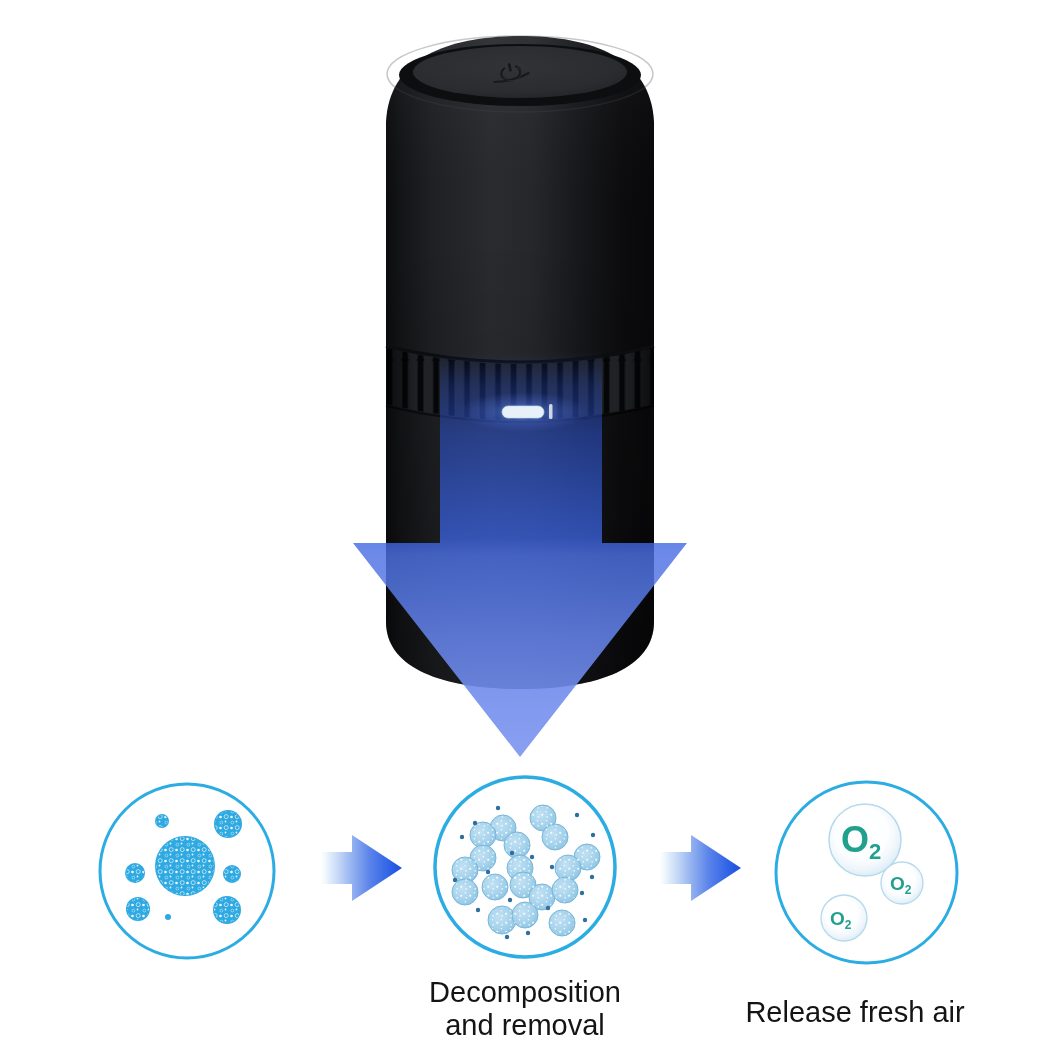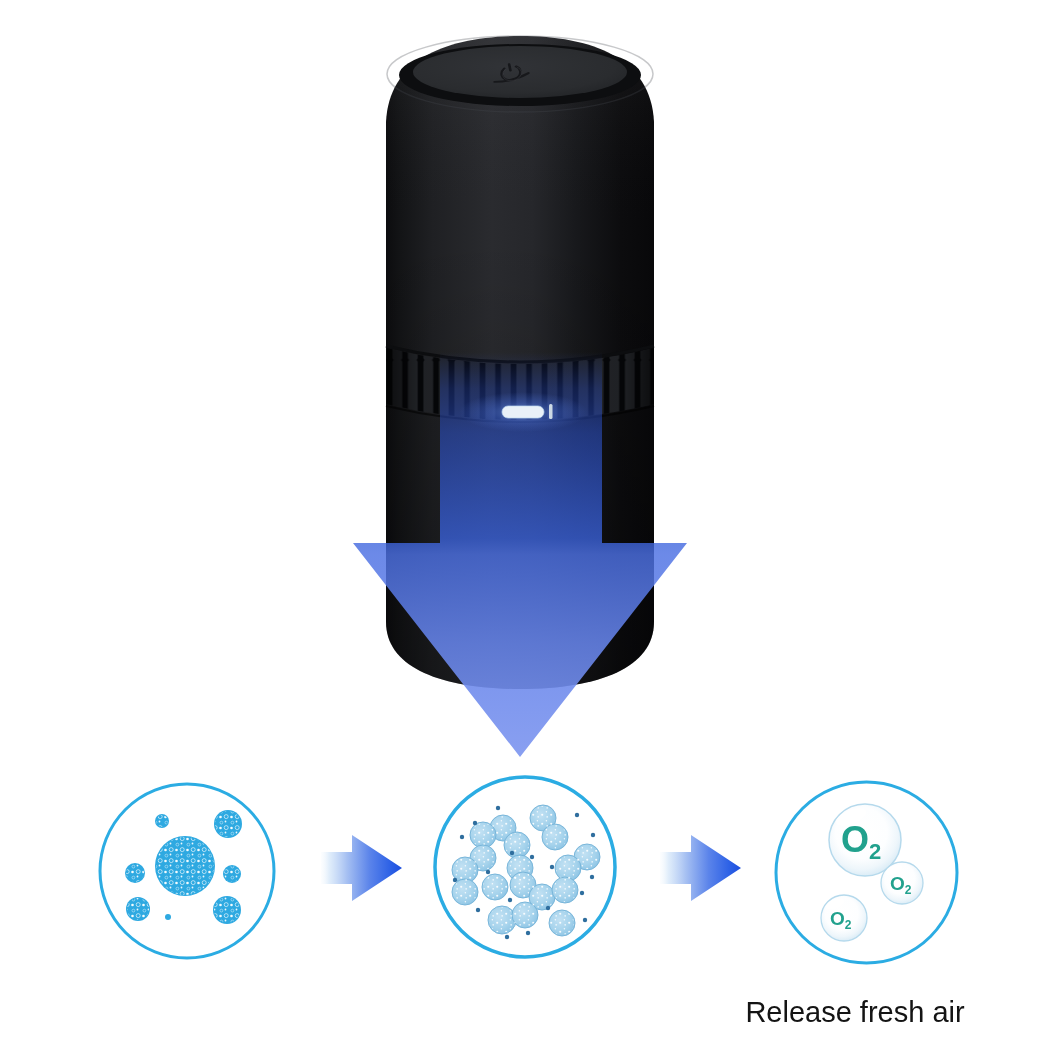--- a/index.html
+++ b/index.html
@@ -250,16 +250,18 @@
       <text x="117" y="111" font-size="19" font-weight="bold" fill="#21a18d"><tspan>O</tspan><tspan font-size="12" dy="4">2</tspan></text>
     </g>
     <g>
       <circle cx="71" cy="139" r="23" fill="url(#bubbleGrad)" stroke="#b5d9ec" stroke-width="1.3"></circle>
       <ellipse cx="62" cy="125" rx="10" ry="4.5" fill="#ffffff" opacity="0.85" transform="rotate(-22 62 125)"></ellipse>
       <text x="57" y="146" font-size="19" font-weight="bold" fill="#21a18d"><tspan>O</tspan><tspan font-size="12" dy="4">2</tspan></text>
     </g>
   </svg>
 
   <div class="label label-decomp">
+    <div>Decomposition</div>
+    <div>and removal</div>
   </div>
   <div class="label label-fresh">Release fresh air</div>
 
 </div>
 
 </body></html>

